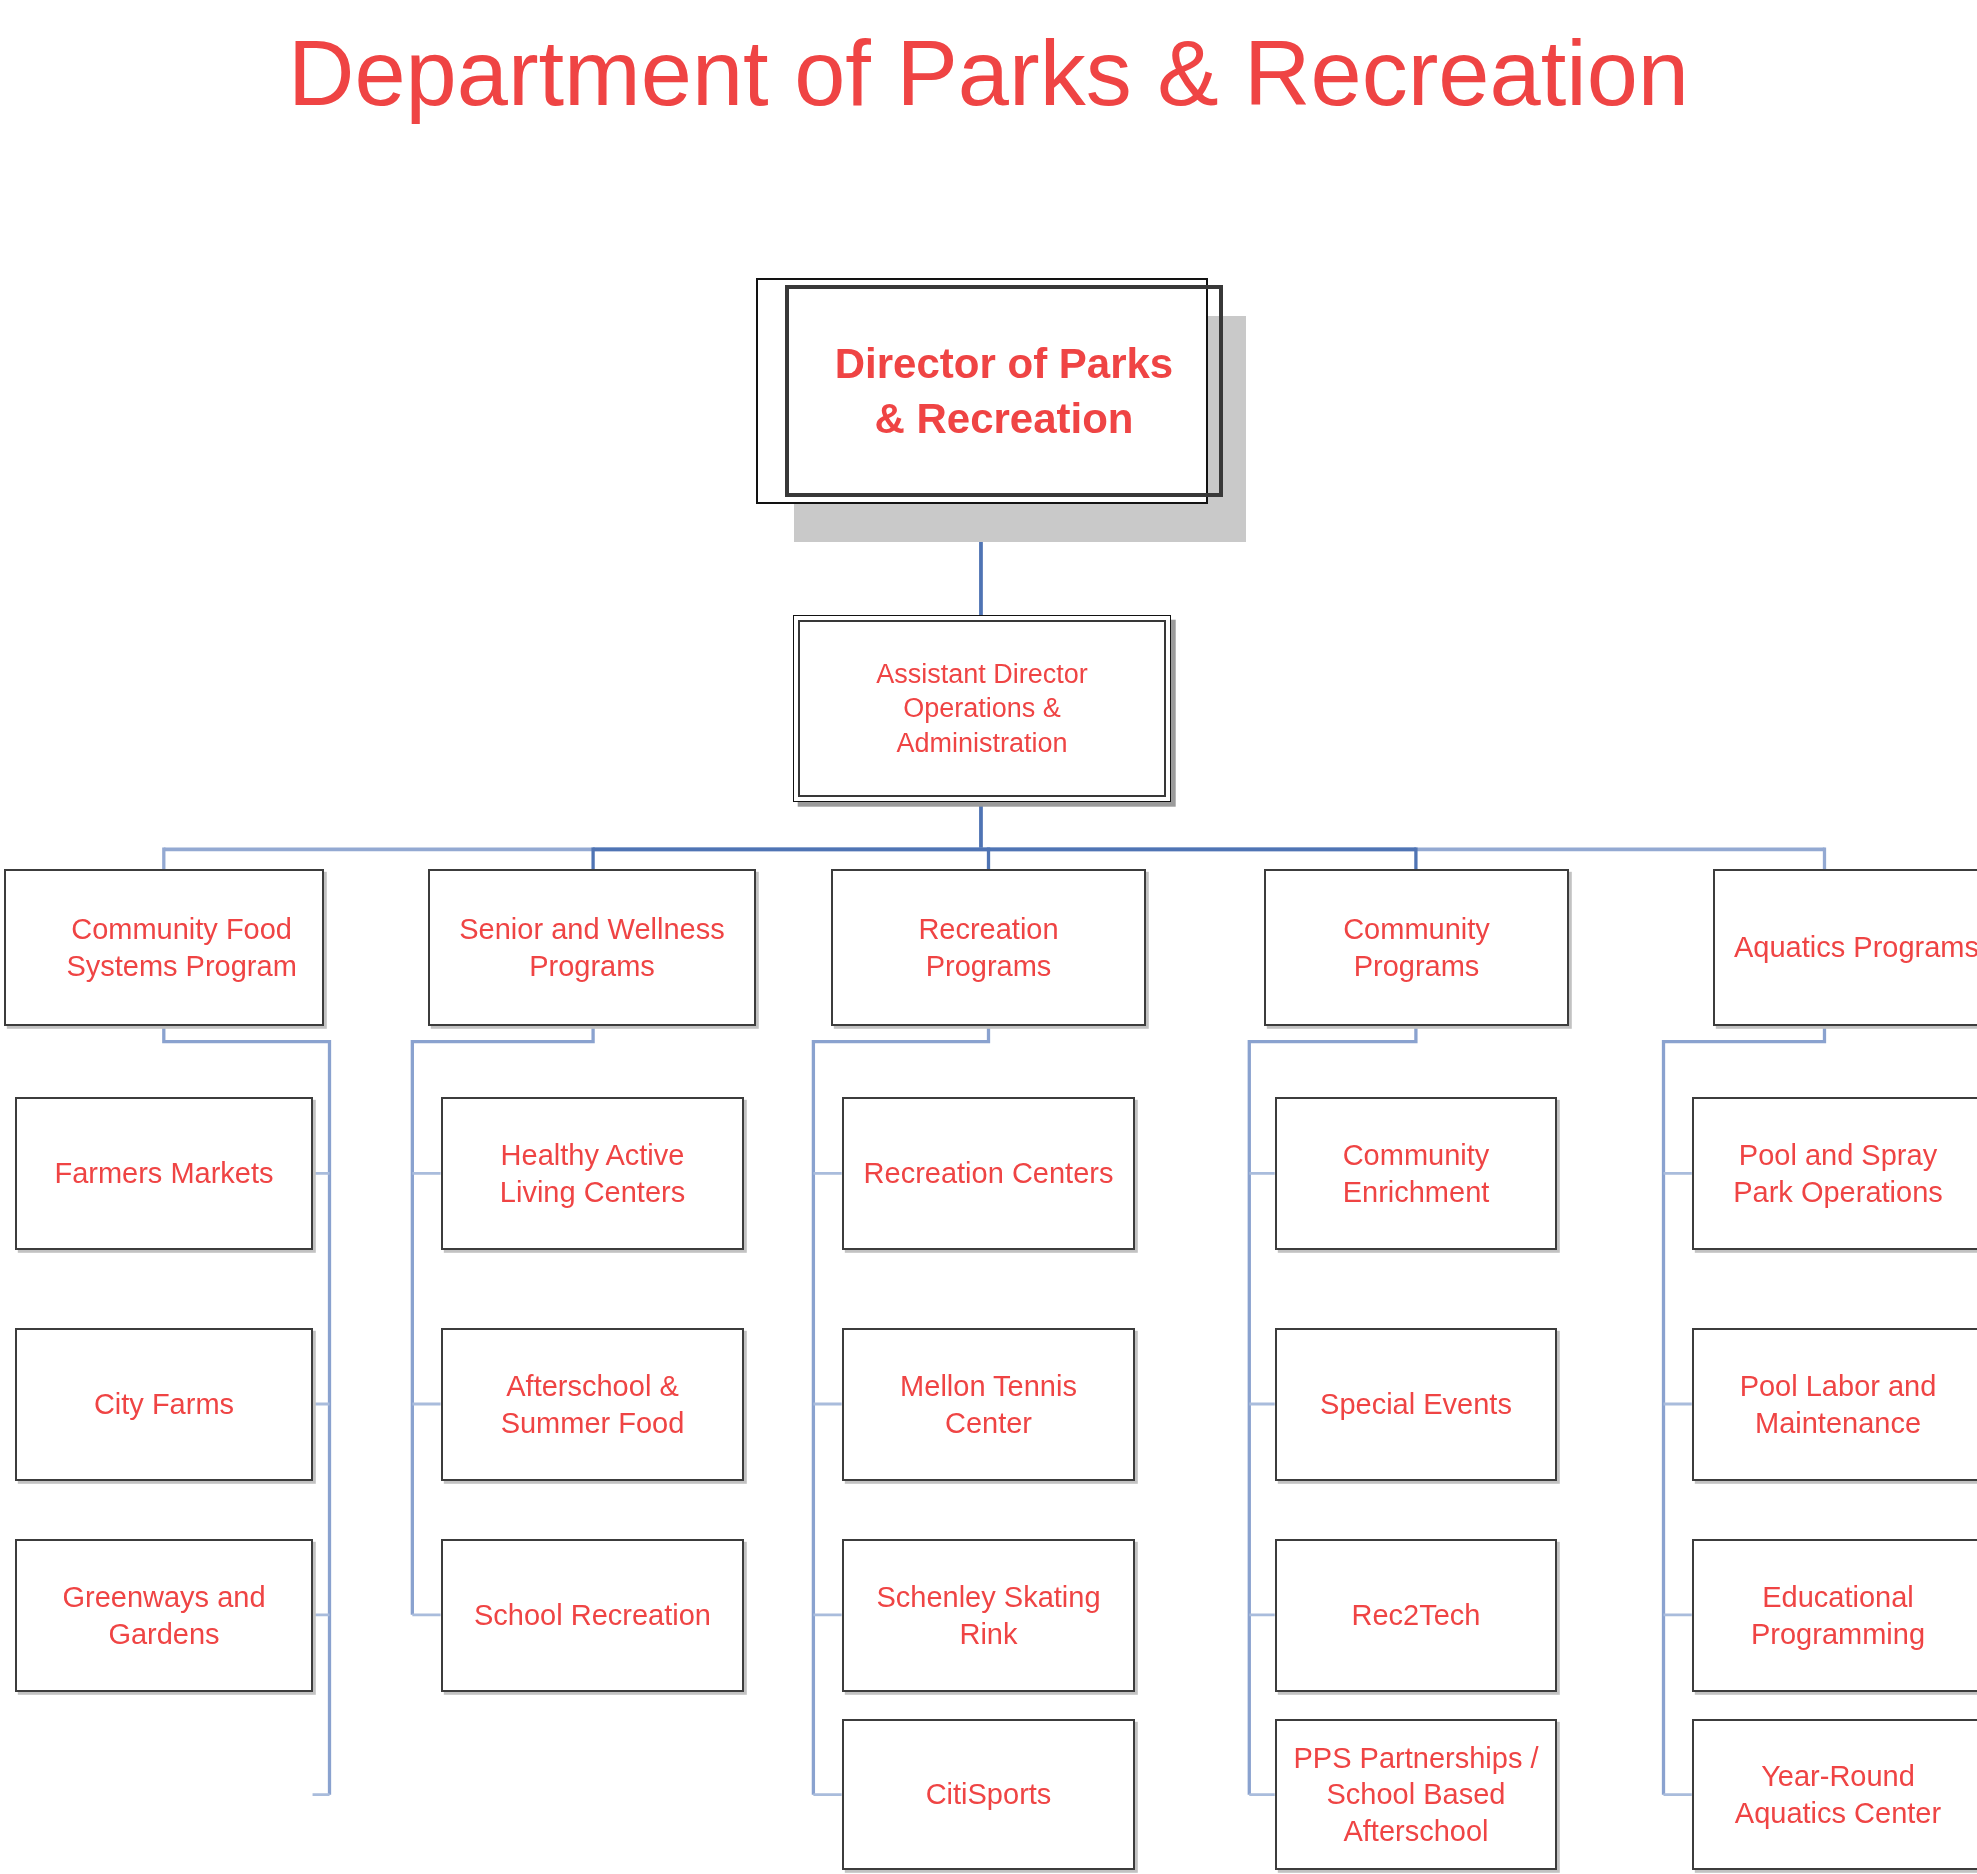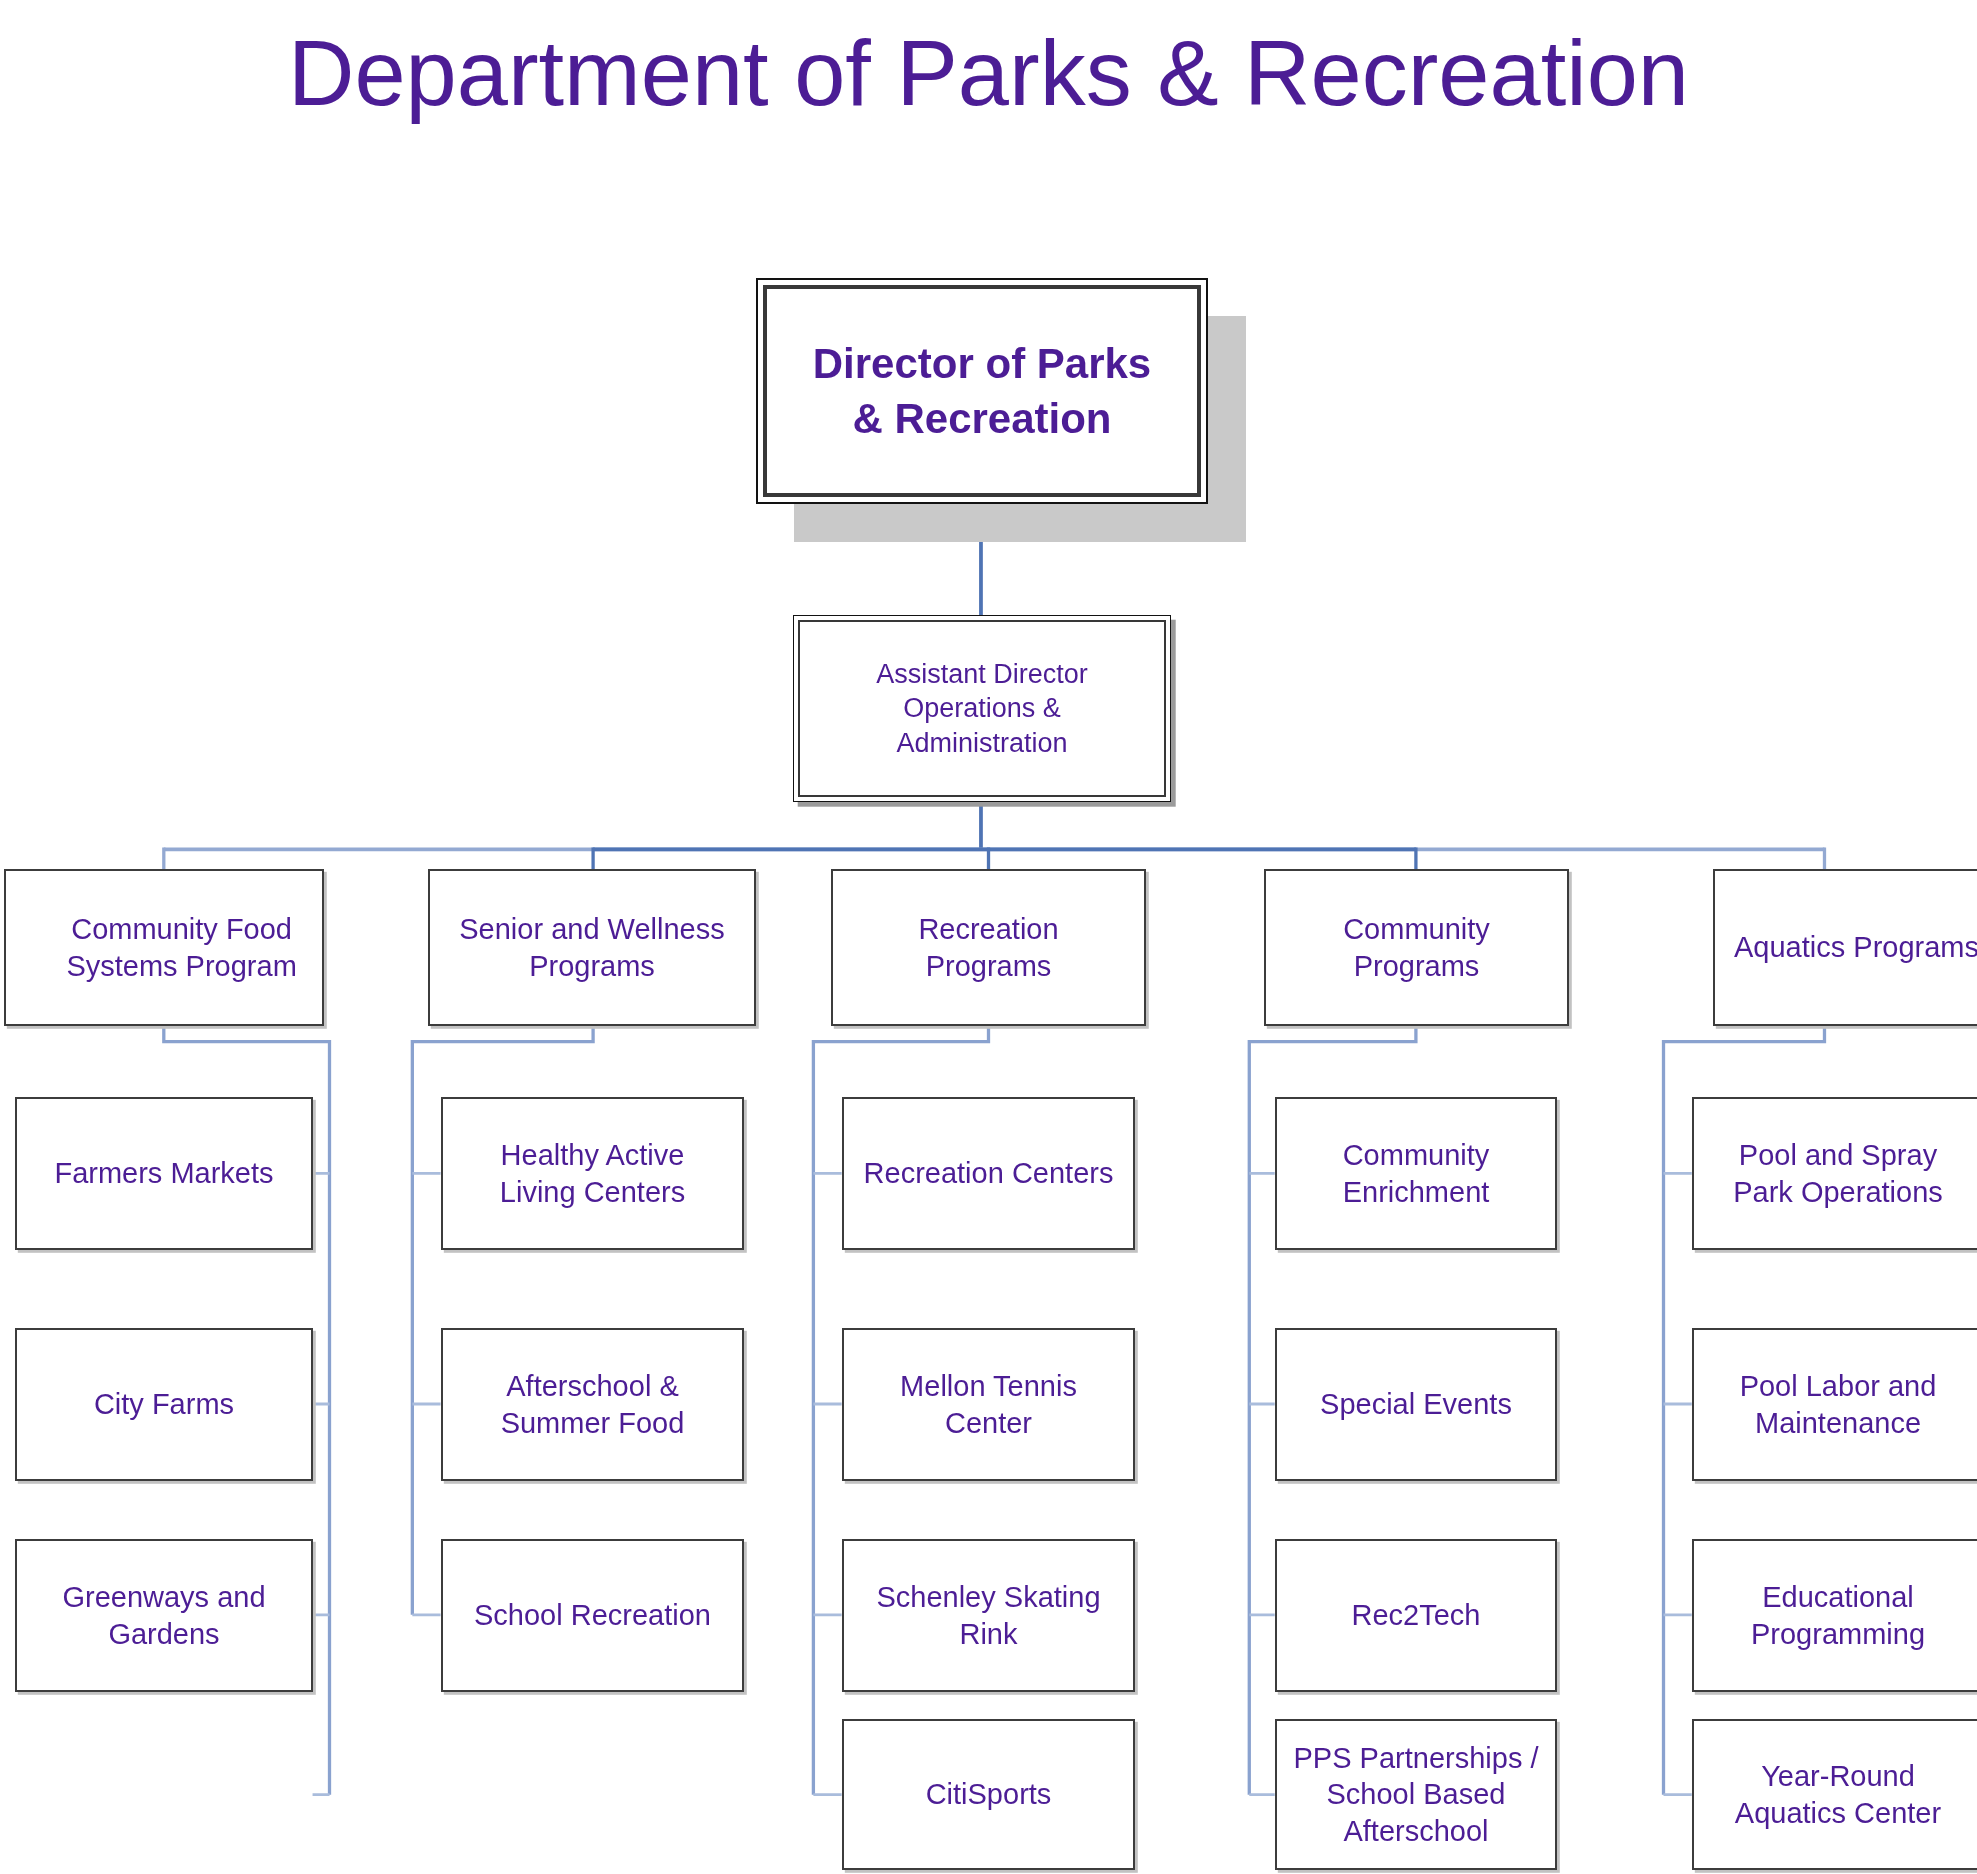--- a/index.html
+++ b/index.html
@@ -1,18 +1,18 @@
 <!DOCTYPE html>
 <html style="font-size:15px"><head>
 <meta charset="utf-8">
 <style>
   html,body{margin:0;padding:0;background:#ffffff;}
   .canvas{
     position:relative;width:1977px;height:1875px;background:#ffffff;
-    font-family:"Liberation Sans", sans-serif;color:#4c1d95;overflow:hidden;
+    font-family:"Liberation Sans", sans-serif;color:#ef4444;overflow:hidden;
   }
   .title{
     position:absolute;left:0;top:21px;width:100%;text-align:center;
     font-size:92px;font-weight:400;white-space:nowrap;
   }
   svg.connectors{position:absolute;left:0;top:0;width:1977px;height:1875px;}
   .node{
     position:absolute;box-sizing:border-box;background:#fff;
     border:2.8px solid #3c3c3c;box-shadow:2.8px 2.8px 0 #c2c2c2;
     display:flex;align-items:center;justify-content:center;text-align:center;
@@ -29,21 +29,21 @@
   .c4h{left:1264px;width:305px;}.c4{left:1275px;width:282px;}
   .c5h{left:1681px;width:287px;margin-left:32px;}.c5{left:1692px;width:292px;}
   .wrap{position:absolute;box-sizing:border-box;background:#fff;}
   .director{
     left:756px;top:278px;width:452px;height:226px;
     border:2.8px solid #121212;box-shadow:38px 38px 0 #c9c9c9;padding:4.7px;
   }
   .director .inner{
     width:100%;height:100%;box-sizing:border-box;border:4.7px solid #383838;
     display:flex;align-items:center;justify-content:center;
-    font-weight:700;font-size:42px;line-height:1.32;white-space:pre-line;text-align:center;
+    font-weight:700;font-size:42px;line-height:1.32;white-space:pre-line;text-align:center;margin-left:22px;
   }
   .assistant{
     left:793px;top:615px;width:378px;height:187px;
     border:1.9px solid #121212;box-shadow:4.7px 4.7px 0 #9b9b9b;padding:3.8px;
   }
   .assistant .inner{
     width:100%;height:100%;box-sizing:border-box;border:2.8px solid #383838;
     display:flex;align-items:center;justify-content:center;
     font-size:27px;line-height:1.28;white-space:pre-line;text-align:center;
   }

